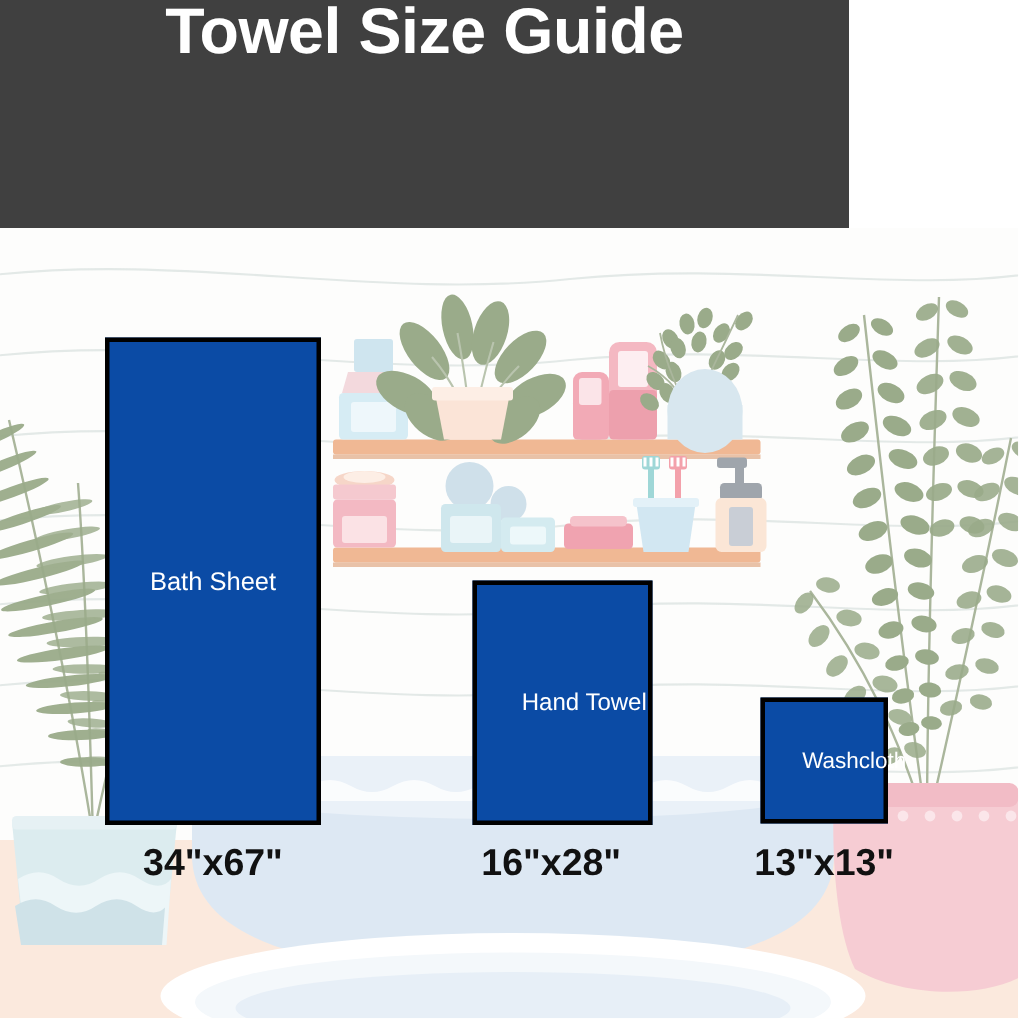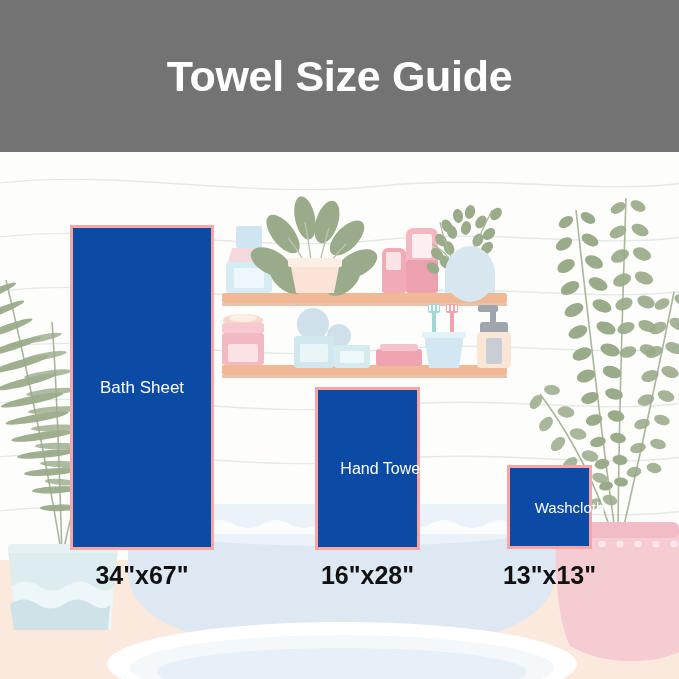--- a/index.html
+++ b/index.html
@@ -16,25 +16,24 @@
     width: 679px;
     height: 679px;
     overflow: hidden;
     background: #ffffff;
   }
 
   
   .header-band {
     position: absolute;
     left: 0; top: 0;
-    width: 679px;
+    width: 566px;
     height: 152px;
-    background: #737373;
+    background: #404040;
     display: flex;
-    align-items: center;
     justify-content: center;
     z-index: 40;
   }
   .header-title {
     color: #ffffff;
     font-size: 43px;
     font-weight: 700;
     letter-spacing: -0.3px;
     line-height: 1;
     text-align: center;
@@ -50,36 +49,36 @@
     overflow: hidden;
     background: #fdfdfc;
     z-index: 10;
   }
   .scene svg { display: block; }
 
   
   .towel {
     position: absolute;
     background: #0b4ba5;
-    border: 3px solid #fca5a5;
+    border: 3px solid #000000;
     display: flex;
     align-items: center;
     justify-content: center;
     z-index: 30;
   }
   .towel-label {
     color: #ffffff;
     font-size: 17px;
     font-weight: 400;
     text-align: center;
     white-space: nowrap;
     font-family: "Liberation Sans", sans-serif;
   }
   .towel-bath   { left: 70px;  top: 225px; width: 144px; height: 325px; }
-  .towel-hand   { left: 315px; top: 387px; width: 105px; height: 163px; padding-left: 29px; }
+  .towel-hand   { left: 315px; top: 387px; width: 120px; height: 163px; padding-left: 29px; }
   .towel-wash   { left: 507px; top: 465px; width: 85px;  height: 84px; }
   .towel-wash .towel-label { font-size: 15px; margin-left: 40px; }
   .towel-hand .towel-label { font-size: 16px; }
 
   
   .dim {
     position: absolute;
     z-index: 32;
     color: #111111;
     font-size: 25px;

